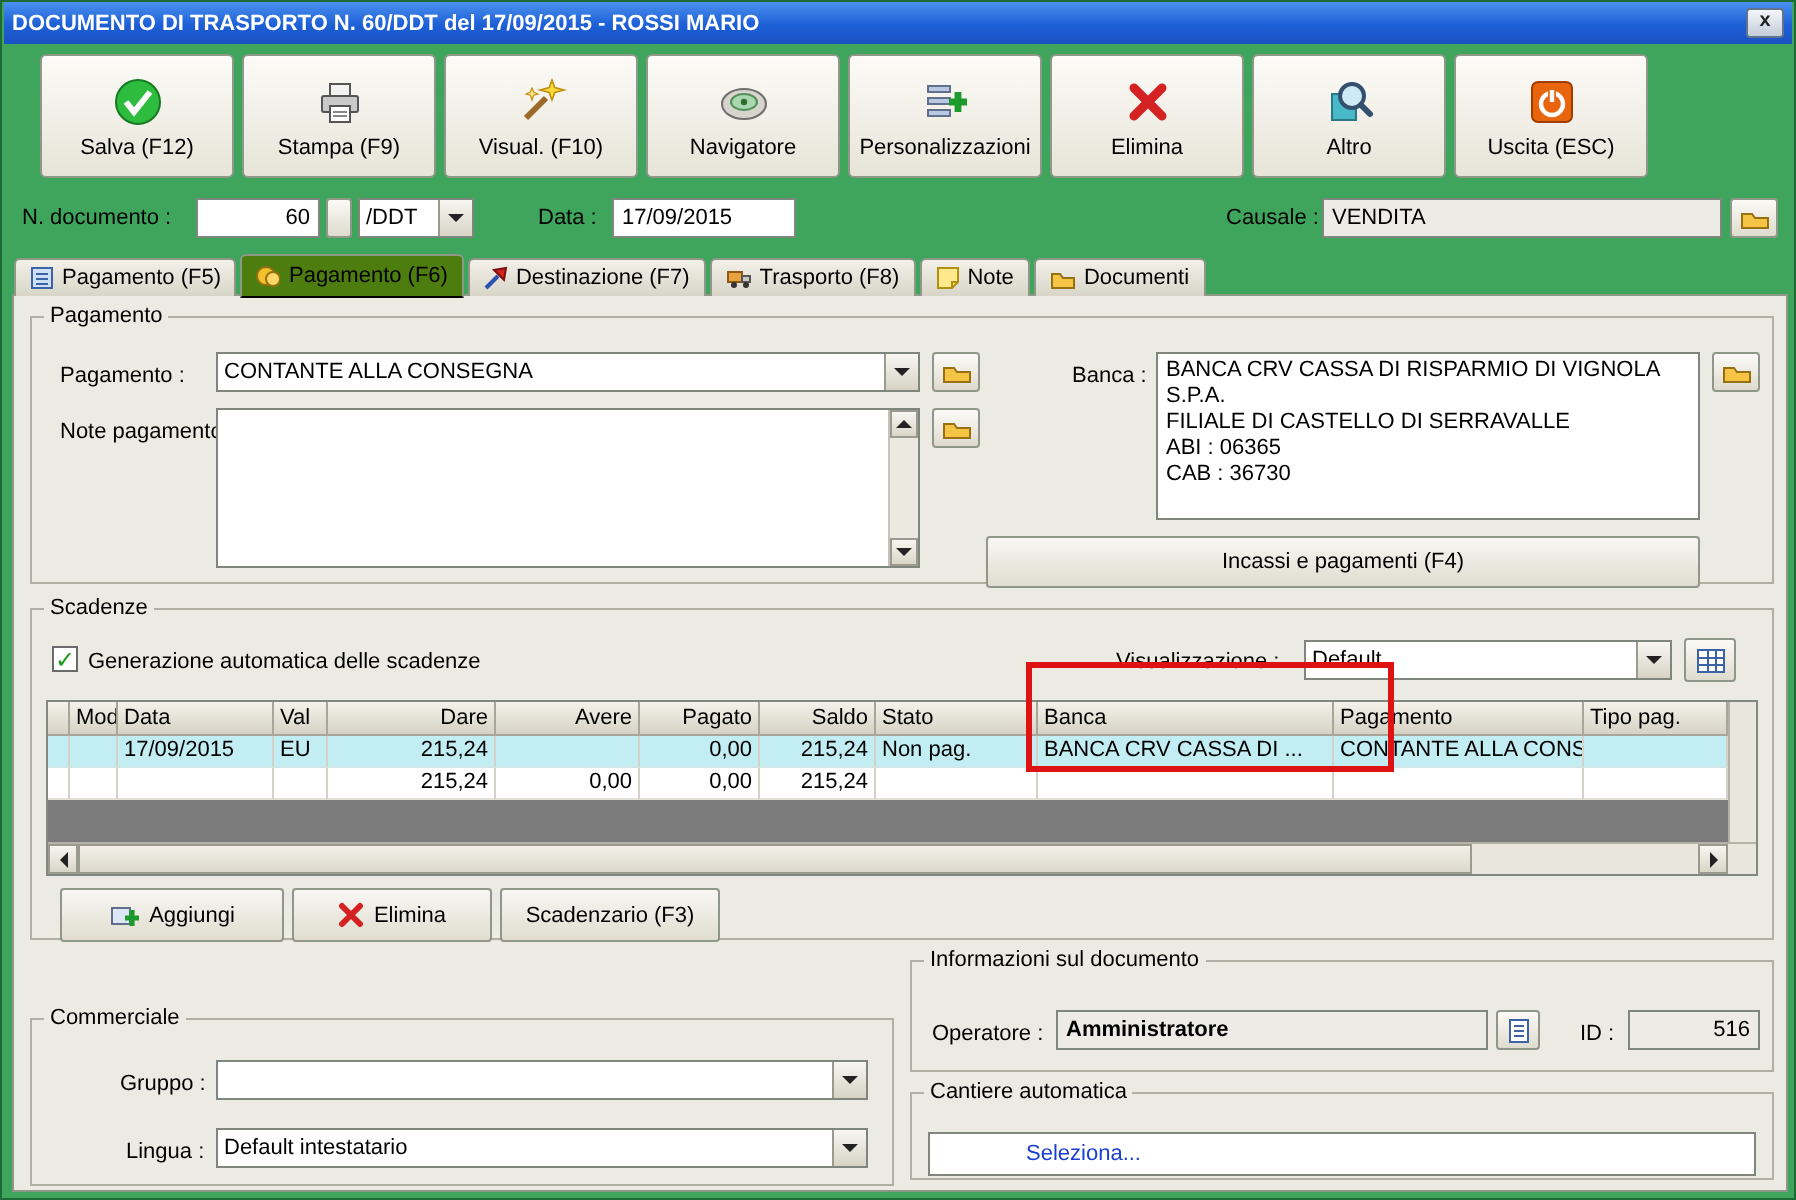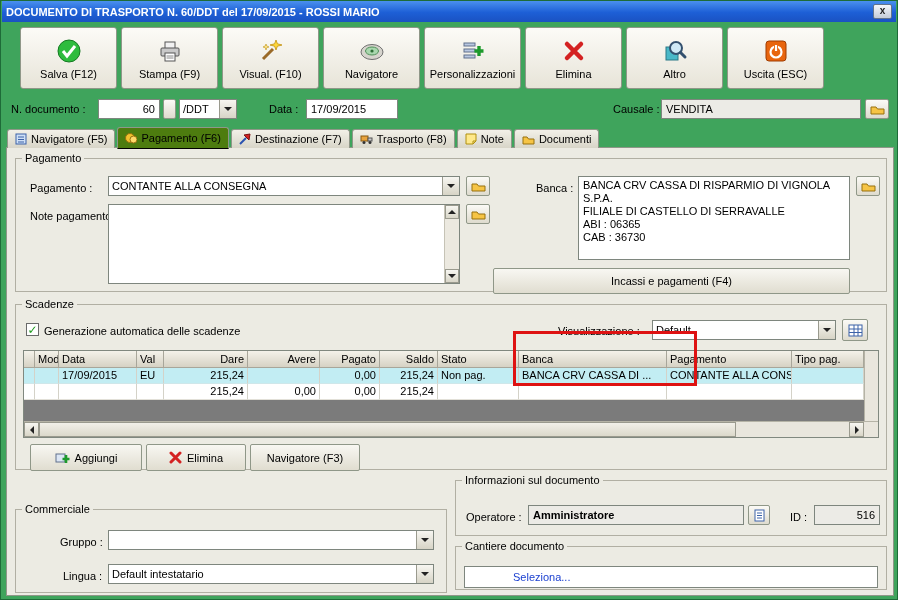--- a/index.html
+++ b/index.html
@@ -218,21 +218,21 @@
   <div class="tabs">
     <div class="tab">
       <span>
           <svg width="12" height="12">
             <rect x="1" y="1" width="10" height="10" fill="#cfe0f6" stroke="#3c62a8"></rect>
             <line x1="3" y1="4" x2="9" y2="4" stroke="#3c62a8"></line>
             <line x1="3" y1="6.5" x2="9" y2="6.5" stroke="#3c62a8"></line>
             <line x1="3" y1="9" x2="9" y2="9" stroke="#3c62a8"></line>
           </svg>
         </span>
-      <span>Navigatore (F5)</span>
+      <span>Pagamento (F5)</span>
     </div>
     <div class="tab active">
       <span>
           <svg width="12" height="12">
             <circle cx="5" cy="6" r="4.5" fill="#f2c12e" stroke="#97700f"></circle>
             <circle cx="8.5" cy="7.5" r="3.5" fill="#ffd968" stroke="#97700f"></circle>
           </svg>
         </span>
       <span>Pagamento (F6)</span>
     </div>
@@ -426,21 +426,21 @@
         <span>Aggiungi</span>
       </div>
       <div class="gbtn" style="left:130px; top:134px; width:100px; height:27px;">
         <span>
             <svg width="13" height="13">
               <path d="M2 2 L11 11 M11 2 L2 11" stroke="#d42222" stroke-width="3" stroke-linecap="round"></path>
             </svg>
           </span>
         <span>Elimina</span>
       </div>
-      <div class="gbtn" style="left:234px; top:134px; width:110px; height:27px;">Navigatore (F3)</div>
+      <div class="gbtn" style="left:234px; top:134px; width:110px; height:27px;">Scadenzario (F3)</div>
     </fieldset>
 
     <fieldset style="left:8px; top:332px; width:432px; height:90px;margin-top:23px;">
       <legend>Commerciale</legend>
       <span class="lbl" style="left:44px; top:17px;">Gruppo :</span>
       <div class="combo" style="left:92px; top:15px; width:326px;">
         <span class="cval"></span>
         <span class="carrow">
             <span class="tri-d"></span>
           </span>
@@ -466,21 +466,21 @@
               <line x1="3" y1="6.5" x2="8" y2="6.5" stroke="#3c62a8"></line>
               <line x1="3" y1="9" x2="8" y2="9" stroke="#3c62a8"></line>
             </svg>
           </span>
       </div>
       <span class="lbl" style="left:334px; top:21px;">ID :</span>
       <div class="field ro num" style="left:358px; top:19px; width:66px;">516</div>
     </fieldset>
 
     <fieldset style="left:448px; top:392px; width:432px; height:50px;">
-      <legend>Cantiere documento</legend>
+      <legend>Cantiere automatica</legend>
       <div class="field" style="left:8px; top:14px; width:414px; height:22px; line-height:20px;">
         <span class="link">Seleziona...</span>
       </div>
     </fieldset>
 
   </div>
 
   <div class="annotation"></div>
 
 </div>

